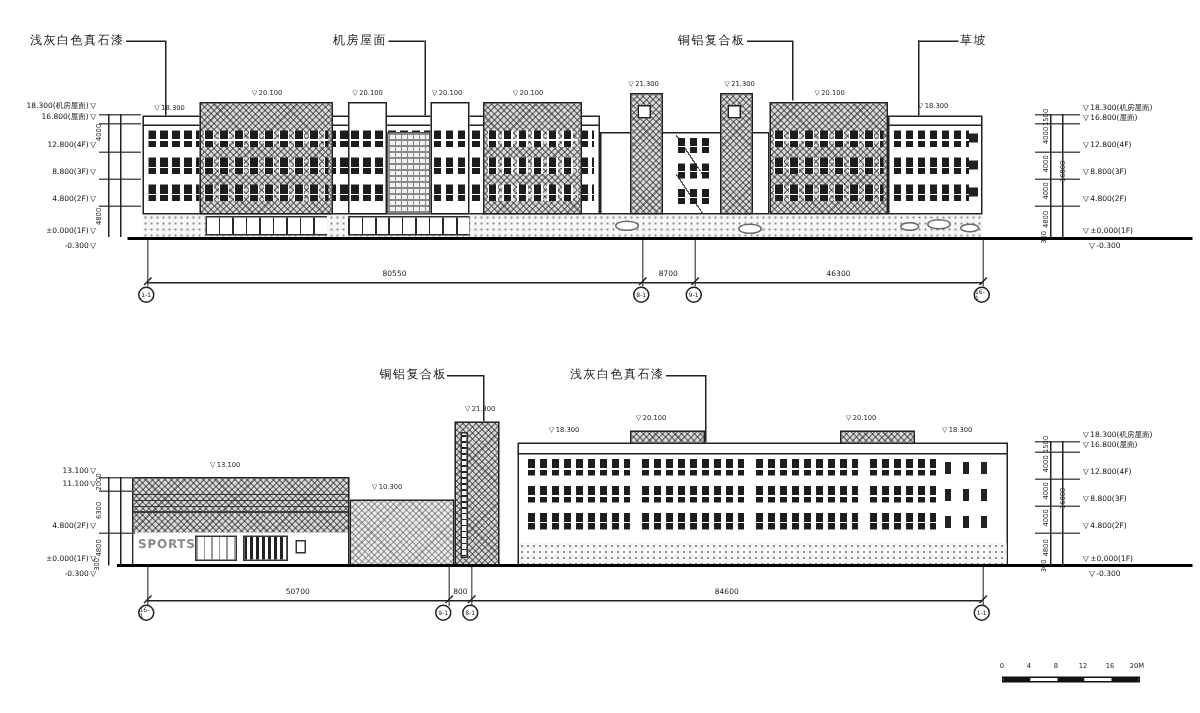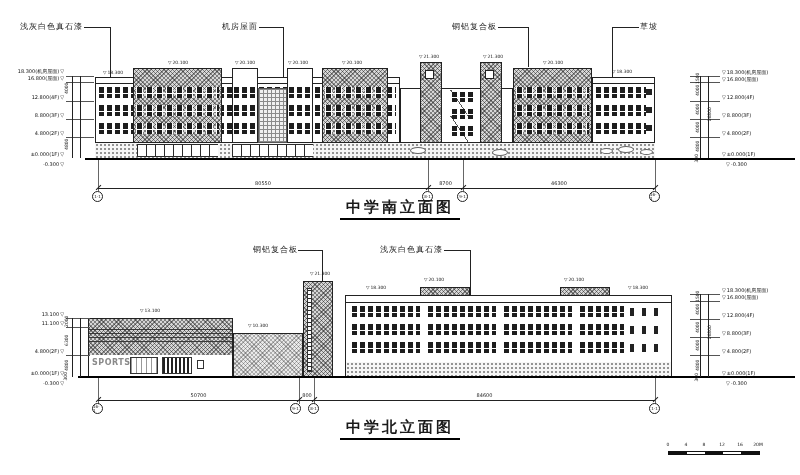--- a/index.html
+++ b/index.html
@@ -203,21 +203,20 @@
   <div class="tick" style="left:460px;top:187px"></div>
   <div class="tick" style="left:652px;top:187px"></div>
   <div class="dim" style="left:98px;top:181px;width:330px">80550</div>
   <div class="dim" style="left:428px;top:181px;width:35px">8700</div>
   <div class="dim" style="left:463px;top:181px;width:192px">46300</div>
   <div class="bub" style="left:92px;top:191px">1-1</div>
   <div class="bub" style="left:422px;top:191px">8-1</div>
   <div class="bub" style="left:457px;top:191px">9-1</div>
   <div class="bub" style="left:649px;top:191px">16-1</div>
 
-  <div class="title" style="left:340px;top:198px;width:120px">中学南立面图</div>
 
   <div class="co" style="left:253px;top:244px">铜铝复合板</div>
   <div class="hl" style="left:298px;top:250px;width:24px"></div>
   <div class="vl" style="left:322px;top:250px;height:31px"></div>
   <div class="co" style="left:380px;top:244px">浅灰白色真石漆</div>
   <div class="hl" style="left:444px;top:250px;width:26px"></div>
   <div class="vl" style="left:470px;top:250px;height:45px"></div>
 
   <div class="bldg brick" style="left:88px;top:318px;width:145px;height:59px"></div>
   <div class="hstripes" style="left:89px;top:328px;width:143px;height:14px"></div>
@@ -309,21 +308,20 @@
   <div class="tick" style="left:311px;top:399px"></div>
   <div class="tick" style="left:652px;top:399px"></div>
   <div class="dim" style="left:98px;top:393px;width:201px">50700</div>
   <div class="dim" style="left:292px;top:393px;width:30px">800</div>
   <div class="dim" style="left:314px;top:393px;width:341px">84600</div>
   <div class="bub" style="left:92px;top:403px">16-1</div>
   <div class="bub" style="left:290px;top:403px">9-1</div>
   <div class="bub" style="left:308px;top:403px">8-1</div>
   <div class="bub" style="left:649px;top:403px">1-1</div>
 
-  <div class="title" style="left:340px;top:418px;width:120px">中学北立面图</div>
 
   <span class="slab" style="left:660px;top:443px">0</span>
   <span class="slab" style="left:678px;top:443px">4</span>
   <span class="slab" style="left:696px;top:443px">8</span>
   <span class="slab" style="left:714px;top:443px">12</span>
   <span class="slab" style="left:732px;top:443px">16</span>
   <span class="slab" style="left:750px;top:443px">20M</span>
   <div class="sbar" style="left:668px;top:451px">
     <span></span>
     <span></span>

